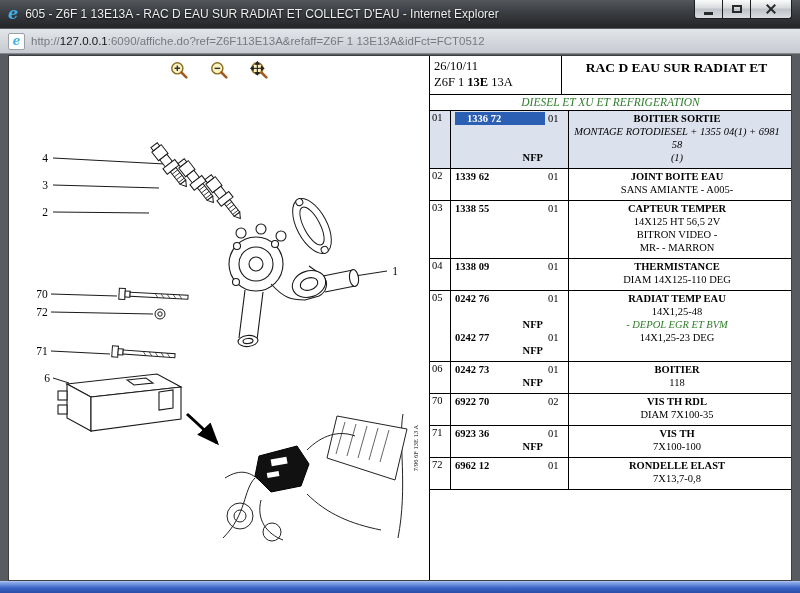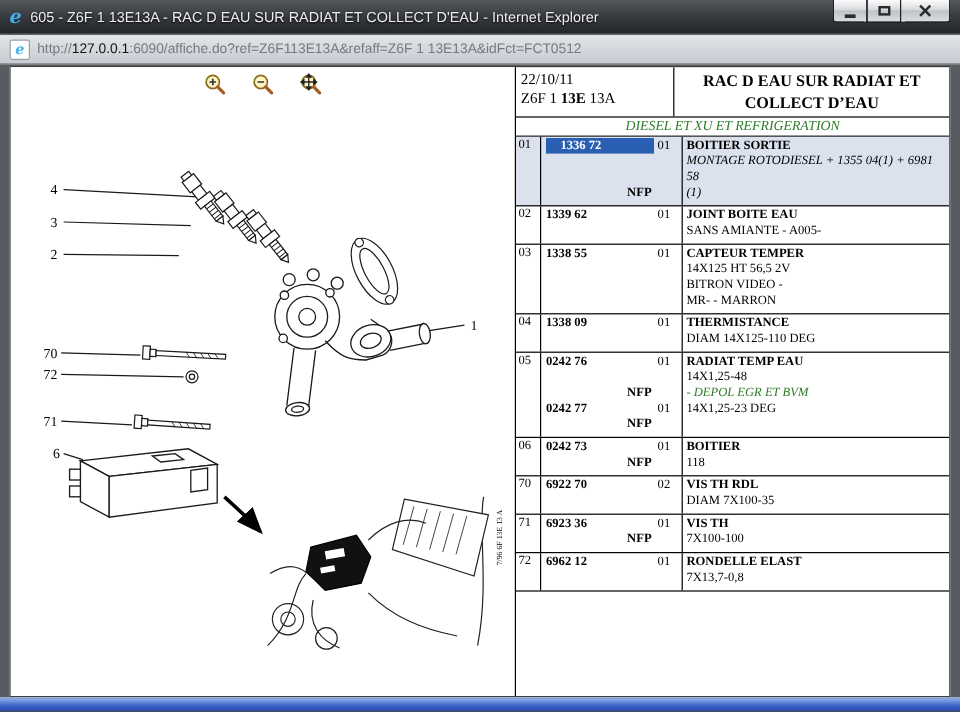--- a/index.html
+++ b/index.html
@@ -66,21 +66,21 @@
   .prow.selected { background:var(--selected-row-bg,#dbe2ee); }
   .idx { border-right:1px solid #000; font-size:10.5px; padding:1px 0 0 2px; }
   .plines { position:relative; padding:1px 0 4px 0; }
   .plines::after { content:""; position:absolute; left:117px; top:0; bottom:0; width:1px; background:#000; }
   .pline { display:grid; grid-template-columns:97px 20px 1fr; line-height:13px; font-size:10.5px; }
   .ppart { display:flex; align-items:flex-start; padding-left:4px; }
   .pnum { font-weight:bold; }
   .pnum.hl { flex:1; margin-right:3px; background:var(--highlight-bg,#2b5fb4); color:#fff; padding-left:12px; }
   .nfp { margin-left:auto; font-weight:bold; padding-right:5px; }
   .pqty { font-size:10.5px; }
-  .pdesc { padding:0 9px 0 4px; }
+  .pdesc { padding:0 9px 0 4px;text-align:center; }
   .pdesc.b { font-weight:bold; }
   .pdesc.i { font-style:italic; }
   .pdesc.gi { font-style:italic; color:var(--green-text,#2e7d2a); }
   
   .bottom-strip {
     position:absolute; left:0; right:0; bottom:0; height:12px;
     background:linear-gradient(#8fb0ec, var(--taskbar-blue,#3b63c4) 55%, #2a4da8);
     border-top:1px solid #a9c0f0;
   }
 </style>
@@ -265,26 +265,25 @@
           <rect x="258" y="386" width="12" height="5" fill="#fff" transform="rotate(-10 264 388)"></rect>
         </g>
 
         <text transform="rotate(-90 409 362)" x="409" y="362" font-size="6.5" text-anchor="middle" font-family="'DejaVu Sans Mono',monospace" fill="#000">7/96 6F 13E 13 A</text>
       </svg>
     </div>
 
     <div class="parts-panel">
       <div class="parts-header">
         <div class="header-left">
-          <div>22/10/11</div>
+          <div>26/10/11</div>
           <div><span>Z6F 1 </span><b>13E</b><span> 13A</span></div>
         </div>
         <div class="header-title">
           <div>RAC D EAU SUR RADIAT ET</div>
-          <div>COLLECT D’EAU</div>
         </div>
       </div>
       <div class="subtitle">DIESEL ET XU ET REFRIGERATION</div>
       <div>
           <div class="prow selected">
             <div class="idx">01</div>
             <div class="plines">
               <div class="pline">
                 <div class="ppart">
                   <div class="pnum hl">1336 72</div>

